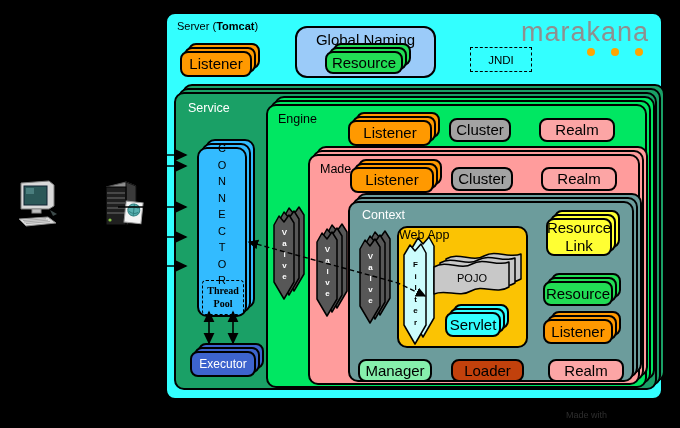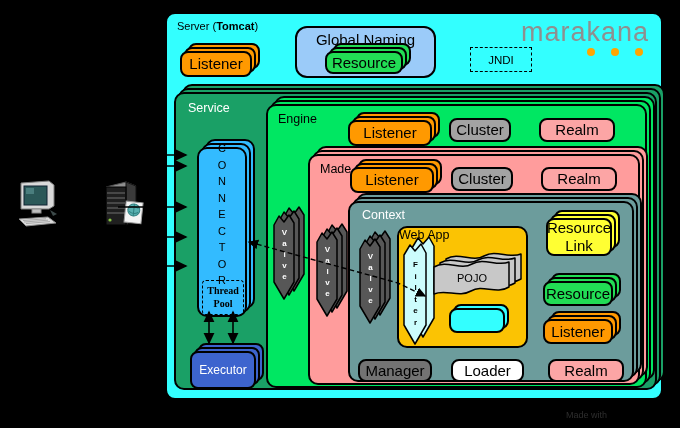--- a/index.html
+++ b/index.html
@@ -19,21 +19,21 @@
   .pos-gnr-res{left:28px;top:23px;width:78px;height:23px;}
   .pos-srv-listener{left:13px;top:37px;width:72px;height:26px;}
   .pos-jndi{left:303px;top:33px;width:60px;height:23px;}
   .pos-service{left:7px;top:78px;width:483px;height:298px;}
   .pos-engine{left:90px;top:10px;width:381px;height:284px;}
   .pos-host{left:40px;top:48px;width:332px;height:231px;}
   .pos-context{left:38px;top:45px;width:286px;height:181px;}
   .pos-webapp{left:47px;top:23px;width:131px;height:122px;}
   .pos-connector{left:21px;top:53px;width:50px;height:170px;}
   .pos-threadpool{left:3px;top:131px;width:40px;height:33px;font-family:Liberation Serif, serif;}
-  .pos-executor{left:14px;top:257px;width:66px;height:38px;}
+  .pos-executor{left:14px;top:257px;width:66px;height:26px;}
   .pos-eng-listener{left:80px;top:14px;width:84px;height:26px;}
   .pos-eng-cluster{left:181px;top:12px;width:62px;height:24px;}
   .pos-eng-realm{left:271px;top:12px;width:76px;height:24px;}
   .pos-host-listener{left:40px;top:11px;width:84px;height:26px;}
   .pos-host-cluster{left:141px;top:11px;width:62px;height:24px;}
   .pos-host-realm{left:231px;top:11px;width:76px;height:24px;}
   .pos-reslink{left:196px;top:15px;width:66px;height:38px;}
   .pos-ctx-resource{left:193px;top:78px;width:70px;height:25px;}
   .pos-ctx-listener{left:193px;top:116px;width:70px;height:25px;}
   .pos-manager{left:8px;top:156px;width:74px;height:23px;}
@@ -49,22 +49,22 @@
   .bg-context{background:#6C9C9C;}
   .bg-webapp{background:#FBC303;}
   .bg-connector{background:#33BBFF;}
   .bg-executor{background:#3D64CE;}
   .bg-listener{background:#FF9900;}
   .bg-cluster{background:#a3a3a3;}
   .bg-realm{background:#fca5a5;}
   .bg-resource{background:#22DD55;}
   .bg-reslink{background:#FFFF33;}
   .bg-servlet{background:#33FFFF;}
-  .bg-manager{background:#737373;}
-  .bg-loader{background:#ffffff;}
+  .bg-manager{background:#86efac;}
+  .bg-loader{background:#c2410c;}
   
   .server-title{position:absolute;left:10px;top:6px;font-size:11px;}
   .gnr-title{position:absolute;left:0;right:0;top:3px;text-align:center;font-size:15px;}
   .jndi{border:1.5px dashed #000;display:flex;align-items:center;justify-content:center;font-size:11.5px;text-align:right;}
   .threadpool{border:1.5px dashed #000;border-radius:4px;display:flex;align-items:center;justify-content:center;
               font-size:10px;font-weight:bold;text-align:center;line-height:1.25;}
   .logo{position:absolute;right:12px;top:4px;text-align:right;}
   .logo-text{font-size:27px;color:#8F8F8F;letter-spacing:1px;line-height:1.05;}
   .logo-dots{display:flex;justify-content:flex-end;gap:16px;margin-top:2px;padding-right:6px;}
   .logo-dots span{width:8px;height:8px;border-radius:50%;background:#FFA500;display:block;}
@@ -227,20 +227,21 @@
                     <path transform="translate(12,0)" d="M1,9 C14,1 27,13 39,6 C51,-1 64,9 76,4 L76,29 C63,37 50,26 38,33 C26,40 13,31 1,36 Z"></path>
                     <path transform="translate(6,4)" d="M1,9 C14,1 27,13 39,6 C51,-1 64,9 76,4 L76,29 C63,37 50,26 38,33 C26,40 13,31 1,36 Z"></path>
                     <path transform="translate(0,8)" d="M1,9 C14,1 27,13 39,6 C51,-1 64,9 76,4 L76,29 C63,37 50,26 38,33 C26,40 13,31 1,36 Z"></path>
                   </g>
                 </svg>
                 <div class="shape-text pojo-label" style="left:6px;top:14px;width:66px;height:28px">POJO</div>
               </div>
 
               <div class="abs box r8 pos-servlet bg-servlet ghost g2"></div>
               <div class="abs box r8 pos-servlet bg-servlet ghost g1"></div>
+              <div class="abs box r8 chip pos-servlet bg-servlet">Servlet</div>
             </div>
 
             <div class="abs box r8 pos-reslink bg-reslink ghost g2"></div>
             <div class="abs box r8 pos-reslink bg-reslink ghost g1"></div>
             <div class="abs box r8 chip pos-reslink bg-reslink">Resource Link</div>
 
             <div class="abs box r8 pos-ctx-resource bg-resource ghost g2"></div>
             <div class="abs box r8 pos-ctx-resource bg-resource ghost g1"></div>
             <div class="abs box r8 chip pos-ctx-resource bg-resource">Resource</div>
 

